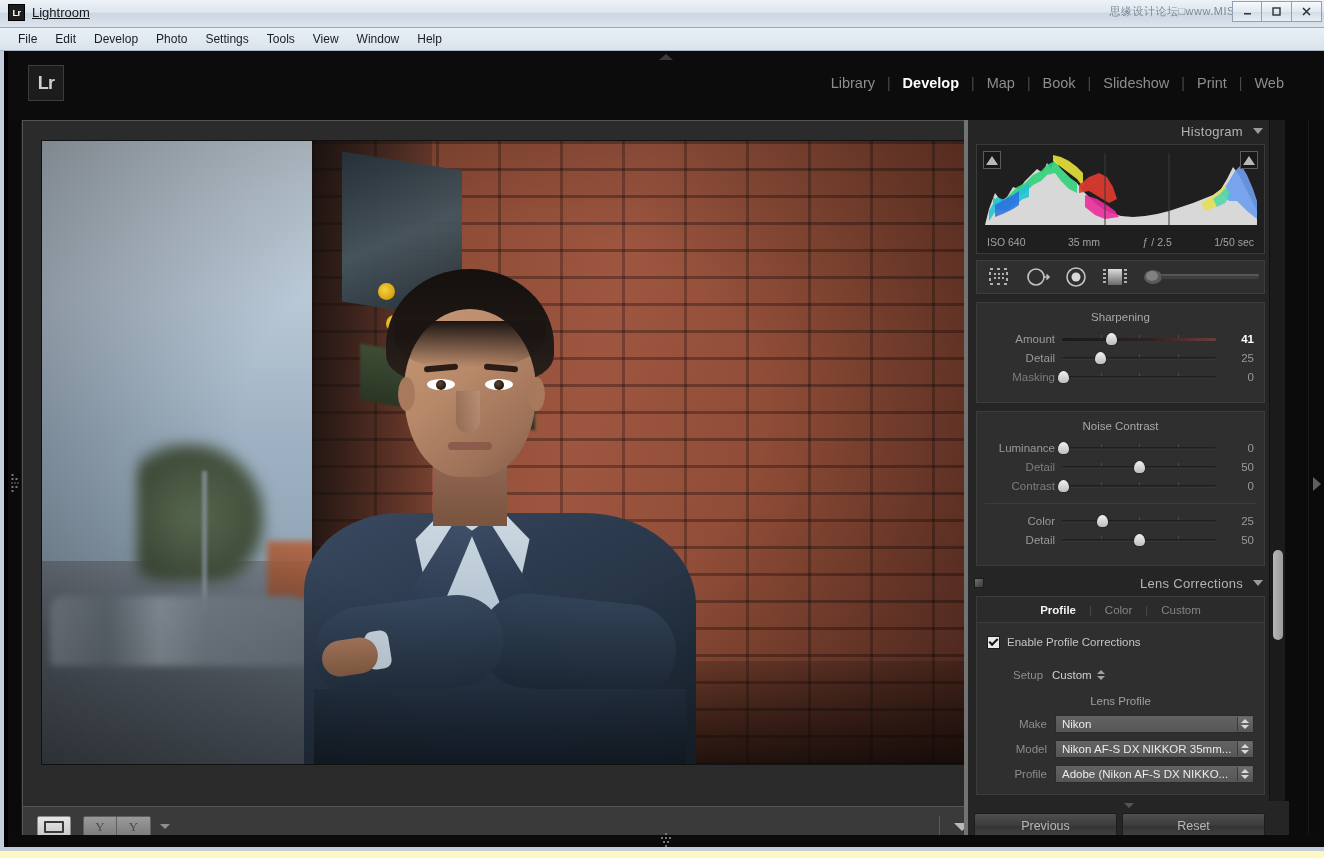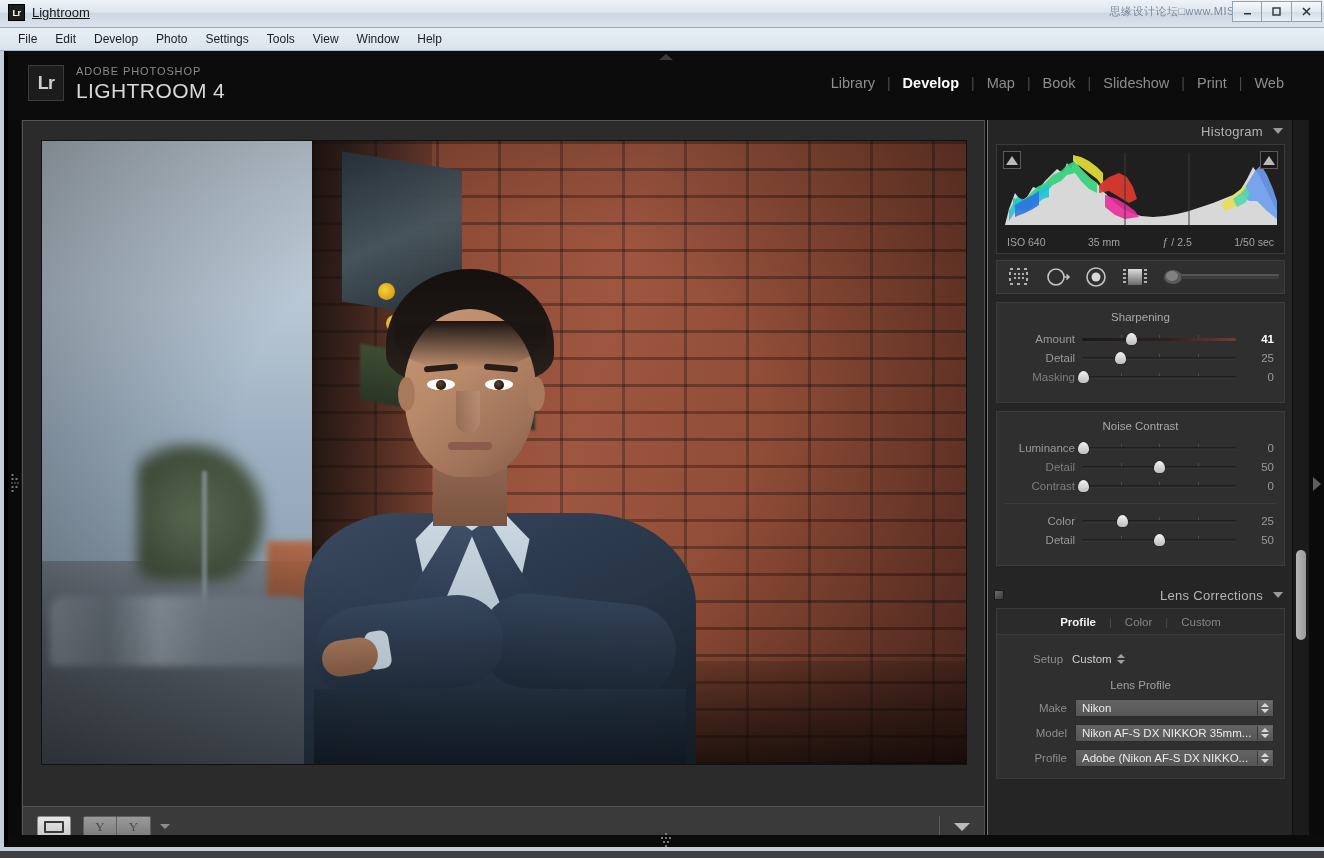--- a/index.html
+++ b/index.html
@@ -5,21 +5,21 @@
   * { box-sizing: border-box; margin: 0; padding: 0; }
   html, body {
     width: 1324px; height: 858px;
     background: #000;
     font-family: "Liberation Sans", sans-serif;
     overflow: hidden;
   }
   #app {
     position: relative;
     width: 1324px; height: 858px;
-    background: #404040;
+    background: #fef9c3;
   }
 
   
   .win-titlebar {
     position: absolute; left: 0; top: 0; width: 1324px; height: 28px;
     background: linear-gradient(to bottom, #eef3f8 0%, #dde5ee 45%, #ccd7e3 50%, #dce4ed 100%);
     border-bottom: 1px solid #9aa7b5;
   }
   .win-title-left {
     position: absolute; left: 8px; top: 4px;
@@ -390,24 +390,24 @@
   }
   .tb-divider { width: 1px; height: 22px; background: #5a5a5a; }
   .caret-down-lg {
     width: 0; height: 0;
     border-left: 8px solid transparent; border-right: 8px solid transparent;
     border-top: 8px solid #b9b9b9;
   }
 
   
   .right-panel {
-    position: absolute; left: 979px; top: 0;
+    position: absolute; left: 956px; top: 0;
     width: 321px; height: 727px;
     background: #252525;
-    border-left: 1px solid #737373;
+    border-left: 4px solid #737373;
   }
   .rp-scroll {
     position: absolute; left: 0; top: 0; width: 305px; height: 727px;
     overflow: hidden;
   }
   .rp-scrollbar {
     position: absolute; right: 0px; top: 0; width: 16px; height: 727px;
     background: #1b1b1b; border-left: 1px solid #111;
   }
   .rp-thumb {
@@ -537,21 +537,21 @@
     width: 13px; height: 13px; background: #e8e8e8;
     border: 1px solid #1c1c1c; margin-right: 7px;
     display: flex; align-items: center; justify-content: center;
   }
   .check {
     width: 9px; height: 5px; border-left: 2px solid #111; border-bottom: 2px solid #111;
     transform: rotate(-45deg) translate(1px,-1px);
   }
   .cb-label { font-size: 11.5px; color: #c4c4c4; }
   .setup-row {
-    display: flex; align-items: center; height: 22px; margin-top: 4px;
+    display: flex; align-items: center; height: 22px; margin-top: 12px;
     padding-left: 36px;
   }
   .setup-lab { font-size: 11.5px; color: #8d8d8d; margin-right: 9px; }
   .setup-val { font-size: 11.5px; color: #cfcfcf; margin-right: 5px; }
   .updown { display: flex; flex-direction: column; gap: 2px; }
   .updown i {
     width: 0; height: 0;
     border-left: 4px solid transparent; border-right: 4px solid transparent;
   }
   .updown i.up { border-bottom: 4px solid #a0a0a0; }
@@ -672,24 +672,20 @@
   <div class="app-body">
     <div class="lr-root">
 
       <div class="topbar">
         <div class="top-collapse">
           <div class="tri-up"></div>
         </div>
 
         <div class="identity">
           <div class="lr-badge">Lr</div>
-          <div class="identity-text">
-            <div class="id-small">ADOBE PHOTOSHOP</div>
-            <div class="id-big">LIGHTROOM 4</div>
-          </div>
         </div>
 
         <div class="modules">
           <div class="module">Library</div>
           <div class="module-sep">|</div>
           <div class="module active">Develop</div>
           <div class="module-sep">|</div>
           <div class="module">Map</div>
           <div class="module-sep">|</div>
           <div class="module">Book</div>
@@ -1020,36 +1016,42 @@
                   <div class="sl-line"></div>
                   <div class="sl-tick" style="left:25%"></div>
                     <div class="sl-tick" style="left:50%"></div>
                     <div class="sl-tick" style="left:75%"></div>
                   <div class="sl-knob" style="left:50%"></div>
                 </div>
                 <div class="sl-val">50</div>
               </div>
             </div>
 
-            <div class="panel-header" style="margin-top:18px;">
+            <div class="panel-header" style="margin-top:6px;">
               <div class="panel-sw"></div>
               <span class="panel-title">Lens Corrections</span>
               <div class="panel-tri"></div>
             </div>
 
             <div class="sec" style="margin-top:2px;padding:0;">
               <div class="lc-tabs">
                 <div class="lc-tab active">Profile</div>
                 <div class="lc-tab-sep">|</div>
                 <div class="lc-tab">Color</div>
                 <div class="lc-tab-sep">|</div>
                 <div class="lc-tab">Custom</div>
               </div>
 
               <div class="lc-body">
+                <div class="cb-row">
+                  <div class="checkbox">
+                    <div class="check"></div>
+                  </div>
+                  <div class="cb-label">Enable Profile Corrections</div>
+                </div>
 
                 <div class="setup-row">
                   <div class="setup-lab">Setup</div>
                   <div class="setup-val">Custom</div>
                   <div class="updown">
                       <i class="up"></i>
                       <i class="dn"></i>
                     </div>
                 </div>
 
@@ -1090,20 +1092,27 @@
               </div>
             </div>
 
             <div style="height:60px"></div>
           </div>
 
           <div class="rp-scrollbar">
             <div class="rp-thumb"></div>
           </div>
 
+          <div class="rp-bottom">
+            <div class="rp-bottom-tri"></div>
+            <div class="btn-row">
+              <div class="big-btn">Previous</div>
+              <div class="big-btn">Reset</div>
+            </div>
+          </div>
         </div>
 
         <div class="right-strip">
           <div class="strip-arrow">
             <div class="tri-right"></div>
           </div>
         </div>
       </div>
 
       <div class="filmstrip-bar">

